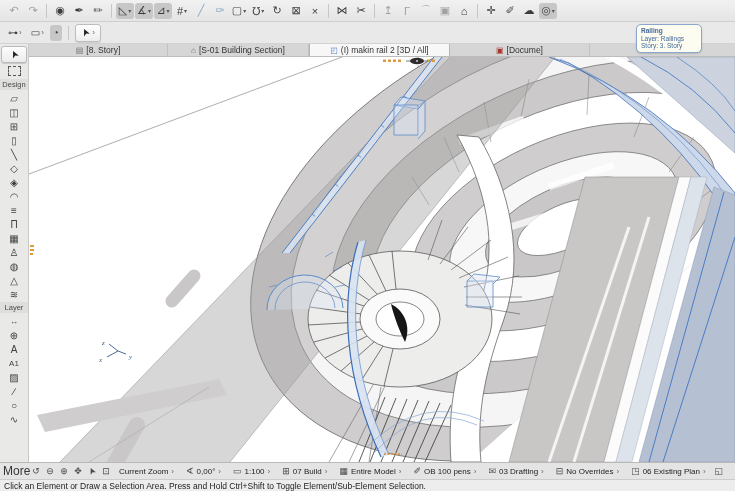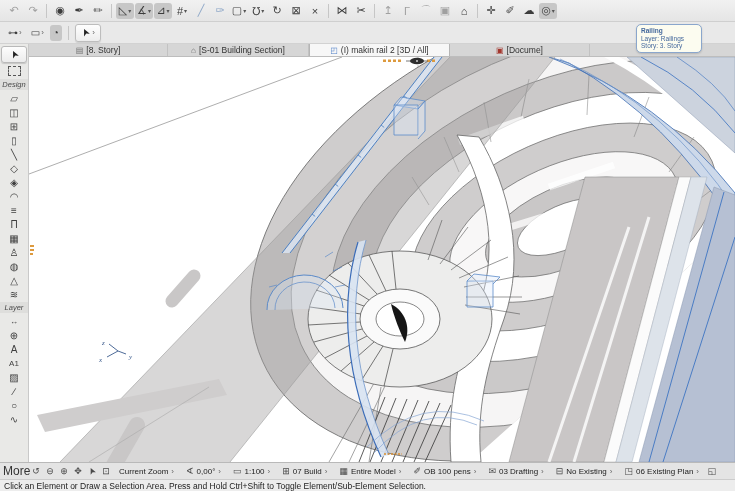--- a/index.html
+++ b/index.html
@@ -41,21 +41,21 @@
   
   .palette{position:absolute;top:44px;left:0;width:29px;bottom:29px;background:#e9e9e7;
     border-right:1px solid #c9c9c9;box-sizing:border-box;display:flex;flex-direction:column;
     align-items:center;overflow:hidden;}
   .pt{height:14px;width:24px;display:flex;align-items:center;justify-content:center;
     font-size:10px;color:#3e3e3e;flex:none;}
   .pt.small{font-size:8px;}
   .pt.sel{background:linear-gradient(#fdfdfd,#ececec);border:1px solid #b9b9b9;border-radius:3px;
     height:15px;margin:2px 0 1px 0;box-shadow:0 1px 1px rgba(0,0,0,.15);}
   .plabel{width:100%;text-align:center;font-size:7.5px;color:#4a4a4a;background:#dededc;
-    padding:1px 0;margin:1px 16px;flex:none;font-style:italic;}
+    padding:1px 0;margin:1px 16px;flex:none;}
   .marq{width:11px;height:8px;border:1px dashed #555;}
   
   .canvas{position:absolute;left:29px;top:57px;width:706px;height:405px;background:#fff;overflow:hidden;}
   .ax{font-family:"Liberation Serif",serif;font-style:italic;font-size:7px;fill:#3a5a8c;}
   
   .tooltip{position:absolute;left:636px;top:24px;width:56px;background:#fcfcf0;
     border:1px solid #8aa6cc;border-radius:5px;padding:2px 4px;font-size:6.5px;line-height:7.5px;
     color:#44689c;z-index:60;box-shadow:0 1px 2px rgba(0,0,0,.15);}
   .tooltip .t{font-weight:bold;}
   
@@ -452,21 +452,21 @@
     <span>OB 100 pens</span>
     <b class="chev">›</b>
   </div>
   <div class="bb-item">
     <i class="bb-ic2">✉</i>
     <span>03 Drafting</span>
     <b class="chev">›</b>
   </div>
   <div class="bb-item">
     <i class="bb-ic2">⊟</i>
-    <span>No Existing</span>
+    <span>No Overrides</span>
     <b class="chev">›</b>
   </div>
   <div class="bb-item">
     <i class="bb-ic2">◳</i>
     <span>06 Existing Plan</span>
     <b class="chev">›</b>
   </div>
   <span class="bb-ic">◱</span>
 </div>
 

